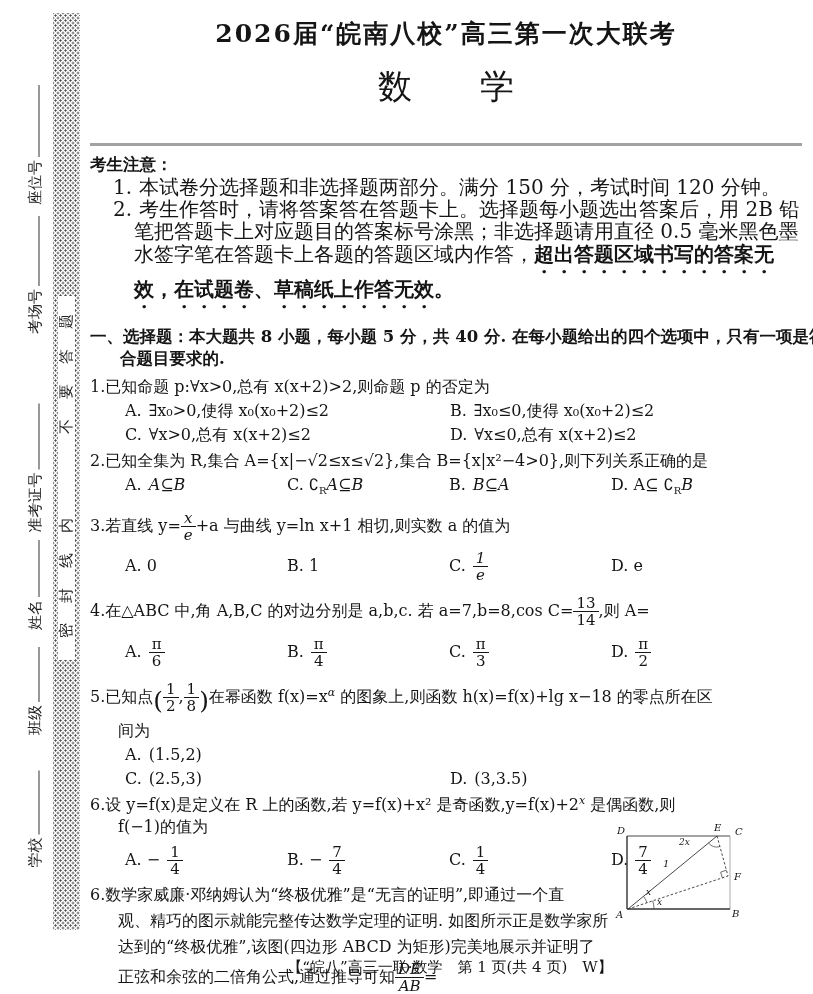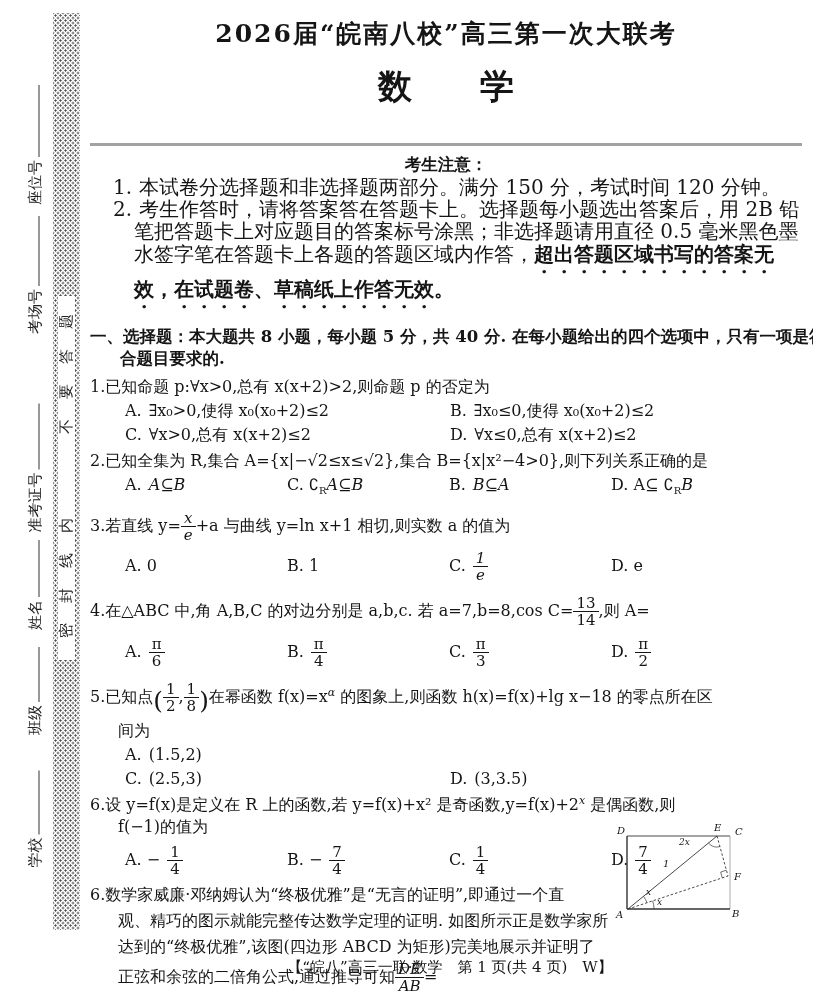--- a/index.html
+++ b/index.html
@@ -21,23 +21,23 @@
   .fld0{top:145px}.fld0 .ul{width:72px}
   .fld1{top:275px}.fld1 .ul{width:70px}
   .fld2{top:468px}.fld2 .ul{width:66px}
   .fld3{top:585px}.fld3 .ul{width:57px}
   .fld4{top:691px}.fld4 .ul{width:55px}
   .fld5{top:819px}.fld5 .ul{width:64px}
 
   
   .content{position:absolute;left:90px;top:0;width:712px;}
   .title{margin:16px 0 0 0;text-align:center;font-size:25px;font-weight:bold;letter-spacing:2px;line-height:35px;}
-  .subject{margin:12px 0 0 0;text-align:center;font-size:34px;font-weight:bold;line-height:46px;}
+  .subject{margin:12px 0 0 0;text-align:center;font-size:34px;font-weight:normal;line-height:46px;}
   .rule{margin-top:34px;height:3px;background:#a2a2a2;}
-  .notice-h{margin-top:8px;font-weight:bold;font-size:16.5px;line-height:22px;text-align:center;}
+  .notice-h{margin-top:8px;font-weight:bold;font-size:16.5px;line-height:22px;}
   .nitem{margin:0;padding-left:44px;text-indent:-21px;font-size:20px;line-height:22px;}
   .em-dots{font-weight:bold;
     -webkit-text-emphasis:dot;-webkit-text-emphasis-position:under right;
     text-emphasis:dot;text-emphasis-position:under right;}
   .sec{margin-top:14px;font-weight:bold;font-size:16.5px;line-height:22px;}
   .sec div{white-space:nowrap;}
   .sec .sec2{padding-left:30px;}
   .stem{font-size:16px;line-height:22px;margin-top:6px;white-space:nowrap;}
   .lh36{line-height:36px;}
   .lh38{line-height:38px;}

